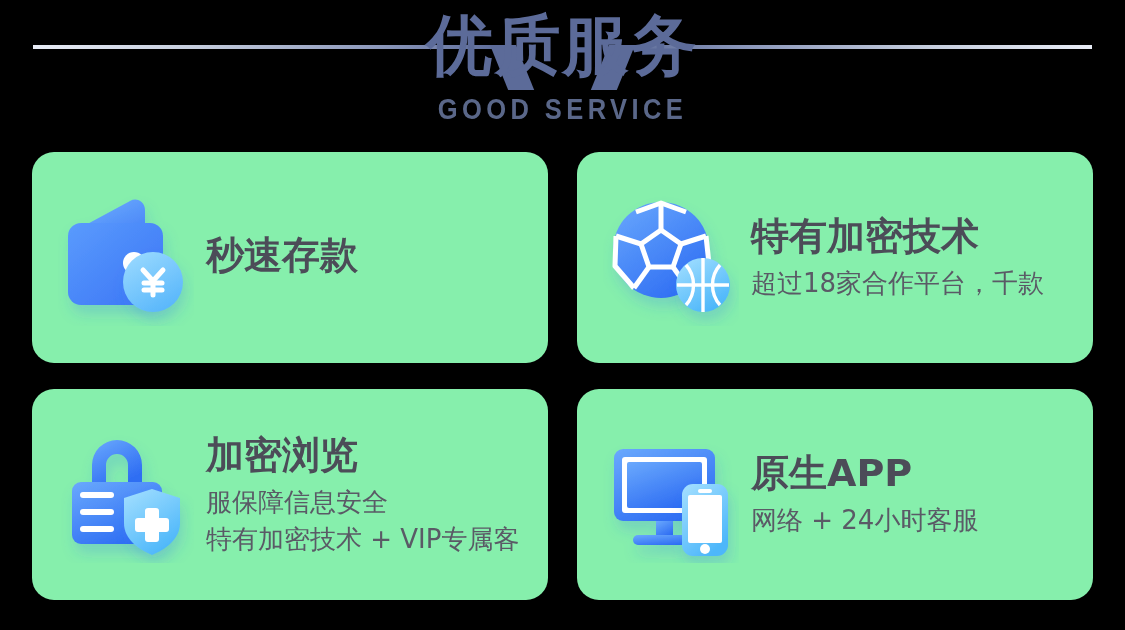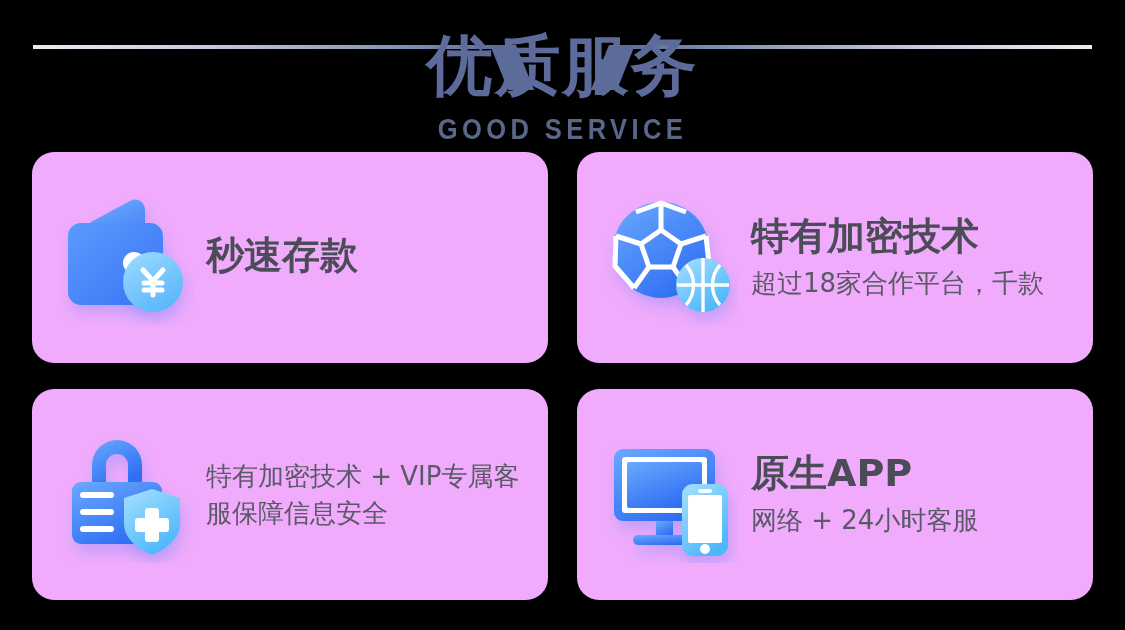--- a/index.html
+++ b/index.html
@@ -76,21 +76,21 @@
     text-align: center;
   }
 
   .title-cn {
     font-family: "DejaVu Sans", "Liberation Sans", sans-serif;
     font-size: 66px;
     font-weight: bold;
     letter-spacing: 2px;
     color: #5c6b99;
     line-height: 92px;
-    padding-top: 20px;
+    padding-top: 0;
     white-space: nowrap;
   }
 
   .title-en {
     font-family: "Liberation Sans", "DejaVu Sans", sans-serif;
     font-size: 29px;
     font-weight: bold;
     letter-spacing: 5px;
     color: #5a6789;
     line-height: 34px;
@@ -105,21 +105,21 @@
     top: 152px;
     width: 1061px;
     display: grid;
     grid-template-columns: 516px 516px;
     grid-template-rows: 211px 211px;
     column-gap: 29px;
     row-gap: 26px;
   }
 
   .card {
-    background: #f0abfc;
+    background: #86efac;
     border-radius: 22px;
     display: flex;
     align-items: center;
     padding: 0 18px 0 26px;
     overflow: hidden;
   }
 
   .card-icon {
     flex: 0 0 auto;
     width: 136px;
@@ -287,23 +287,24 @@
           </g>
         </g>
         <path d="M94 62 L122 71 L122 96 C122 112 108 122 94 128 C80 122 66 112 66 96 L66 71 Z" fill="url(#shg)" filter="url(#lsh)"></path>
         <g fill="#ffffff">
           <rect x="87" y="81" width="14" height="34" rx="3"></rect>
           <rect x="77" y="91" width="34" height="14" rx="3"></rect>
         </g>
       </svg>
     </div>
     <div class="card-text">
+      <div class="card-title">加密浏览</div>
       <div class="card-sub">
+        <span>服保障信息安全</span>
         <span>特有加密技术 + VIP专属客</span>
-        <span>服保障信息安全</span>
       </div>
     </div>
   </div>
 
   <div class="card">
     <div class="card-icon">
       <svg class="icon-svg" viewBox="0 0 136 136" xmlns="http://www.w3.org/2000/svg">
         <defs>
           <linearGradient id="mg" x1="0" y1="0" x2="0.6" y2="1">
             <stop offset="0%" stop-color="#6aa9fd"></stop>

